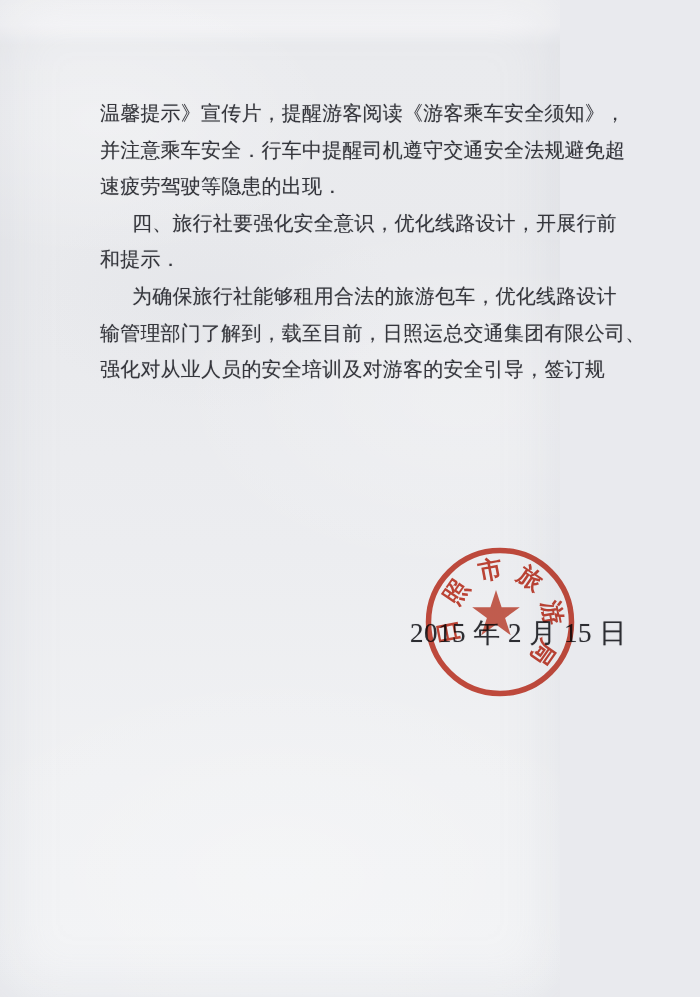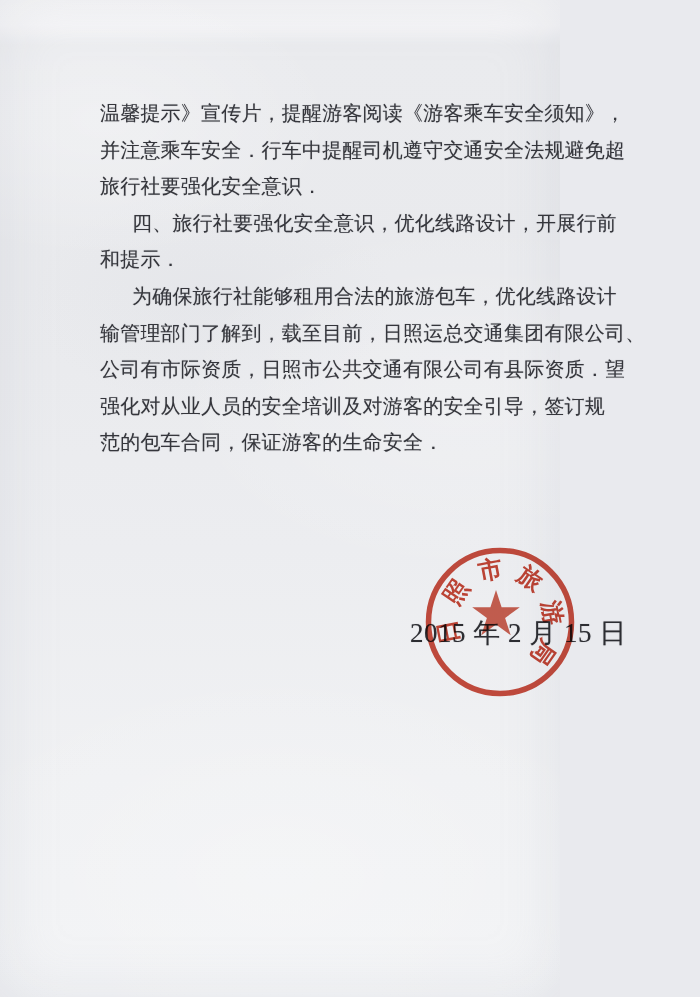--- a/index.html
+++ b/index.html
@@ -42,28 +42,26 @@
   }
 </style>
 </head>
 <body>
 
 <div class="page">
 
   <div class="body-text" id="body-text">
       <div class="line">温馨提示》宣传片，提醒游客阅读《游客乘车安全须知》，</div>
       <div class="line">并注意乘车安全．行车中提醒司机遵守交通安全法规避免超</div>
-      <div class="line">旅行社要强化安全意识．</div>
+      <div class="line">速疲劳驾驶等隐患的出现．</div>
       <div class="line indent">四、旅行社要强化安全意识，优化线路设计，开展行前</div>
       <div class="line">和提示．</div>
       <div class="line indent">为确保旅行社能够租用合法的旅游包车，优化线路设计</div>
       <div class="line">输管理部门了解到，载至目前，日照运总交通集团有限公司、</div>
-      <div class="line">公司有市际资质，日照市公共交通有限公司有县际资质．望</div>
       <div class="line">强化对从业人员的安全培训及对游客的安全引导，签订规</div>
-      <div class="line">范的包车合同，保证游客的生命安全．</div>
     </div>
 
   <div class="date-line">2015 年 2 月 15 日</div>
 
   <svg class="seal" viewBox="0 0 160 160" xmlns="http://www.w3.org/2000/svg" aria-hidden="true">
     <circle cx="80" cy="78" r="71.5" fill="none" stroke="#c43422" stroke-width="5.5" opacity="0.87"></circle>
     <polygon points="76,46 81.6,63.3 99.8,63.3 85.1,74 90.7,91.2 76,80.6 61.3,91.2 66.9,74 52.2,63.3 70.4,63.3" fill="#c5402c" opacity="0.82"></polygon>
     <g fill="#c43422" opacity="0.9">
       <text text-anchor="middle" dominant-baseline="central" transform="translate(28,88.1) rotate(-101)">日</text>
       <text text-anchor="middle" dominant-baseline="central" transform="translate(36.2,48.2) rotate(-55.8)">照</text>

